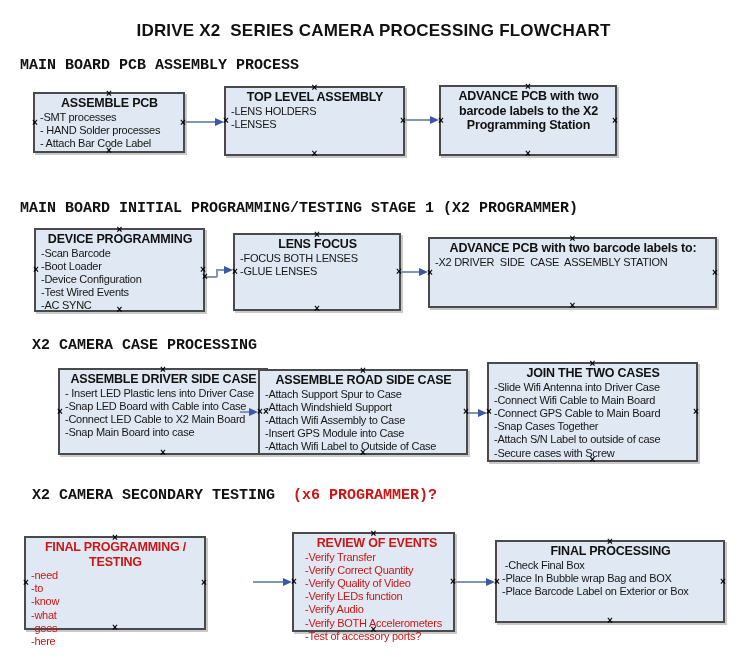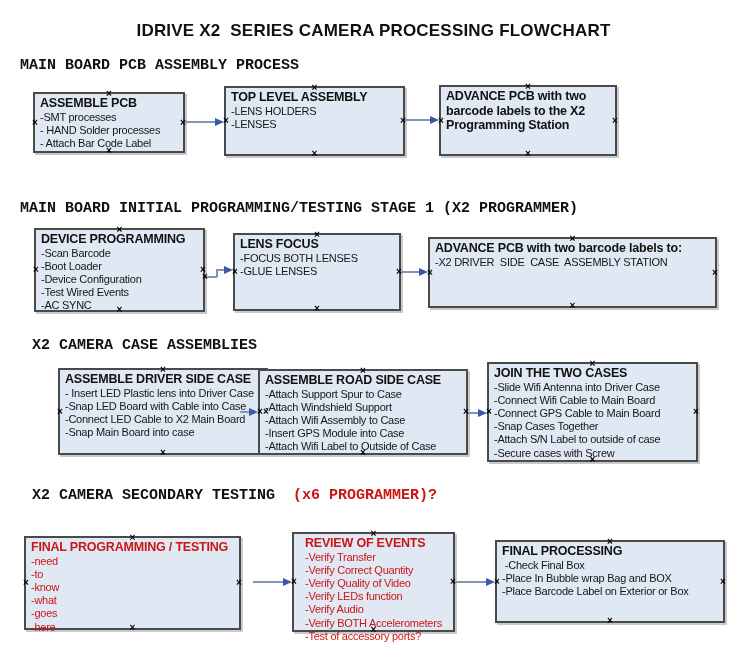--- a/index.html
+++ b/index.html
@@ -15,21 +15,21 @@
     position:absolute;font-size:15px;font-weight:bold;white-space:pre;color:#111;font-family:Liberation Mono, monospace;
   }
   .section-header .hdr-red{color:var(--red_text,#cc1616);}
   .flow-box{
     position:absolute;background:var(--box_fill,#dfe8f3);
     border:2px solid var(--box_border,#4a4a4a);
     box-shadow:2px 2px 0 var(--box_shadow,#c9c9c9);
     box-sizing:border-box;padding:2px 4px 2px 5px;overflow:visible;
   }
   .box-title{
-    font-size:12.5px;font-weight:bold;letter-spacing:-.2px;line-height:14.5px;color:#111;
+    font-size:12.5px;font-weight:bold;letter-spacing:-.2px;line-height:14.5px;color:#111;text-align:center;
   }
   .box-item{
     font-size:11px;letter-spacing:-.25px;line-height:13.2px;white-space:pre;color:#161616;
   }
   .flow-box.red .box-title,.flow-box.red .box-item{color:var(--red_text,#cc1616);}
   .handle{
     position:absolute;font-size:10px;line-height:10px;width:10px;height:10px;
     text-align:center;color:var(--handle,#000);transform:translate(-50%,-50%);
     font-weight:bold;z-index:5;cursor:move;
   }
@@ -115,21 +115,21 @@
       <div class="conn-seg" style="left: 205px; top: 276px; width: 12px; height: 2px;"></div>
       <div class="conn-seg" style="left: 216px; top: 269px; width: 2px; height: 8px;"></div>
       <div class="conn-seg" style="left: 216px; top: 269px; width: 10px; height: 2px;"></div>
       <span class="conn-arrow" style="left: 224px; top: 266px;"></span>
       <span class="handle" style="left: 205px; top: 277px;">×</span>
     </div>
     <div class="connector">
       <div class="conn-seg" style="left: 401px; top: 271px; width: 20px; height: 2px;"></div>
       <span class="conn-arrow" style="left: 419px; top: 268px;"></span>
     </div>
-    <div class="section-header" style="left: 32px; top: 337px;"><span class="hdr-main">X2 CAMERA CASE ASSEMBLIES</span><span class="hdr-red"></span></div>
+    <div class="section-header" style="left: 32px; top: 337px;"><span class="hdr-main">X2 CAMERA CASE PROCESSING</span><span class="hdr-red"></span></div>
     <div class="flow-box" style="left: 30px; top: 368px; width: 210px; height: 87px; margin-left: 28px;">
       <div class="box-title">ASSEMBLE DRIVER SIDE CASE</div>
       <div class="box-item">- Insert LED Plastic lens into Driver Case</div>
       <div class="box-item">-Snap LED Board with Cable into Case</div>
       <div class="box-item">-Connect LED Cable to X2 Main Board</div>
       <div class="box-item">-Snap Main Board into case</div>
       <span class="handle" style="left: 50%; top: 0px;">×</span>
       <span class="handle" style="left: 50%; top: 100%;">×</span>
       <span class="handle" style="left: 0px; top: 50%;">×</span>
       <span class="handle" style="left: 100%; top: 50%;">×</span>
@@ -161,21 +161,21 @@
     </div>
     <div class="connector">
       <div class="conn-seg" style="left: 240px; top: 411px; width: 11px; height: 2px;"></div>
       <span class="conn-arrow" style="left: 249px; top: 408px;"></span>
     </div>
     <div class="connector">
       <div class="conn-seg" style="left: 468px; top: 412px; width: 12px; height: 2px;"></div>
       <span class="conn-arrow" style="left: 478px; top: 409px;"></span>
     </div>
     <div class="section-header" style="left: 32px; top: 487px;"><span class="hdr-main">X2 CAMERA SECONDARY TESTING </span><span class="hdr-red"> (x6 PROGRAMMER)?</span></div>
-    <div class="flow-box red" style="left: 24px; top: 536px; width: 217px; height: 94px;">
+    <div class="flow-box red" style="left: 24px; top: 536px; width: 182px; height: 94px;">
       <div class="box-title">FINAL PROGRAMMING / TESTING</div>
       <div class="box-item">-need</div>
       <div class="box-item">-to</div>
       <div class="box-item">-know</div>
       <div class="box-item">-what</div>
       <div class="box-item">-goes</div>
       <div class="box-item">-here</div>
       <span class="handle" style="left: 50%; top: 0px;">×</span>
       <span class="handle" style="left: 50%; top: 100%;">×</span>
       <span class="handle" style="left: 0px; top: 50%;">×</span>

